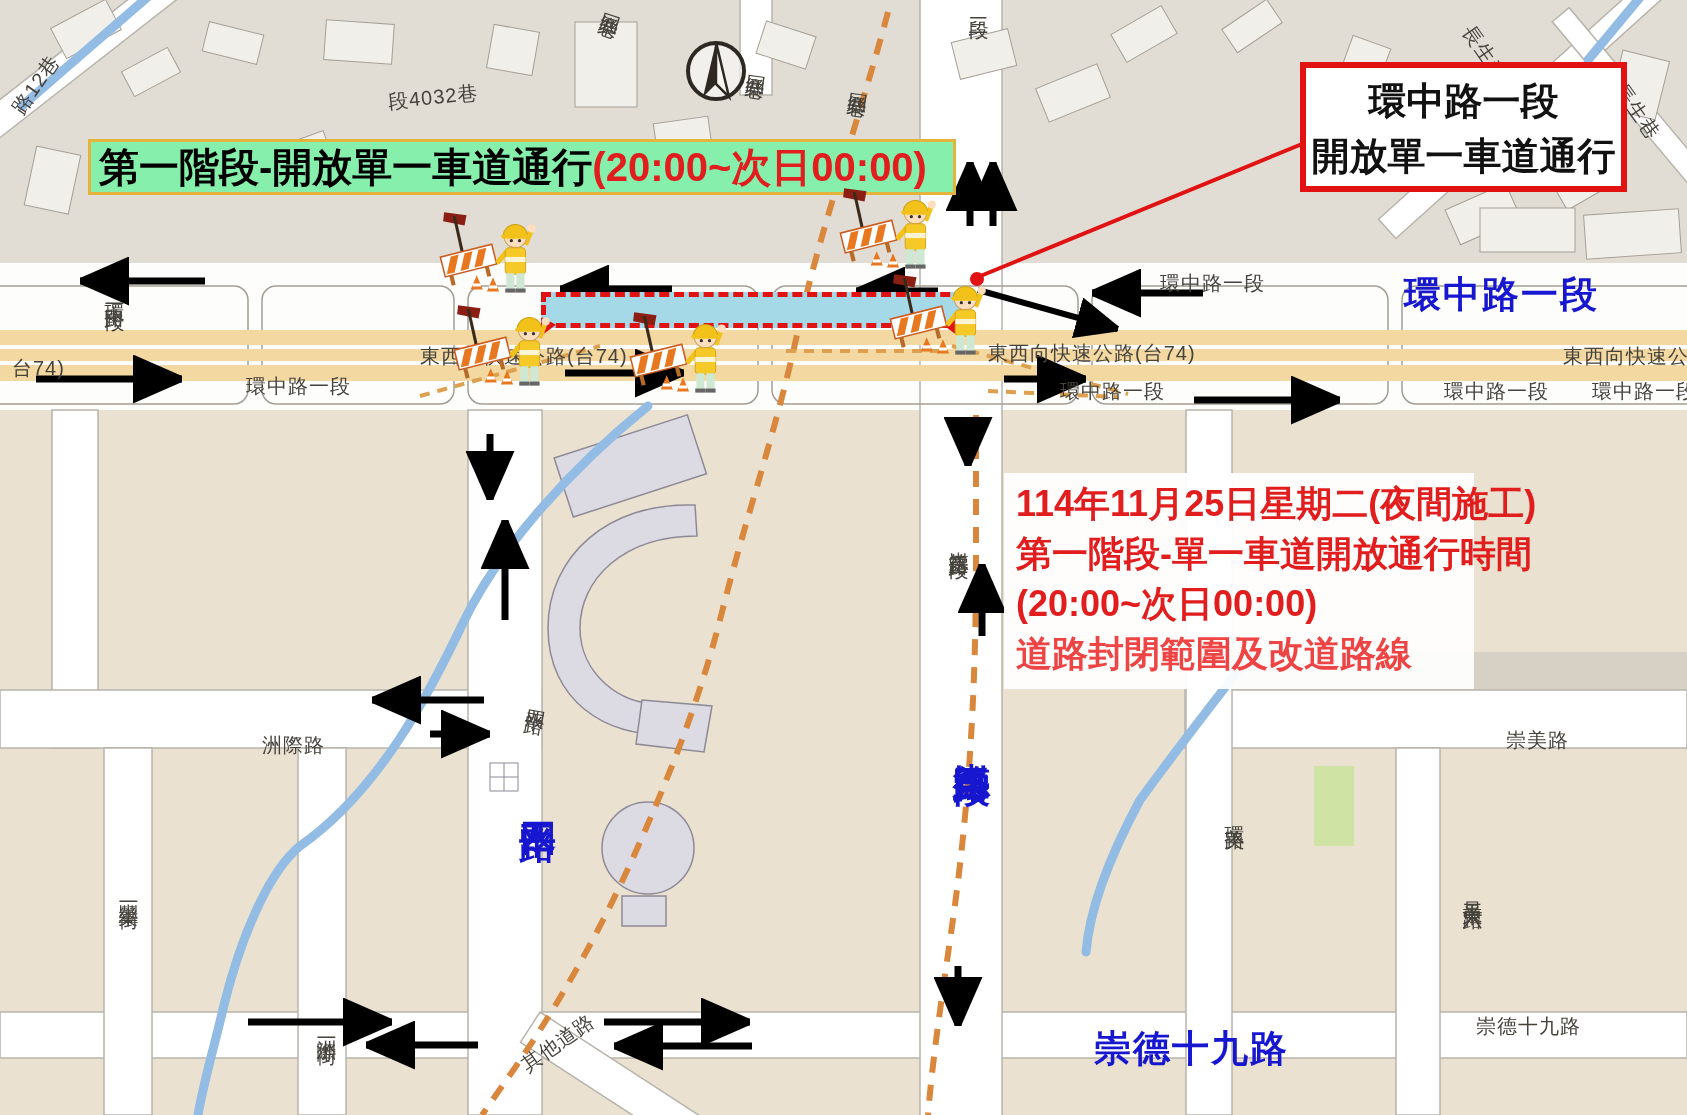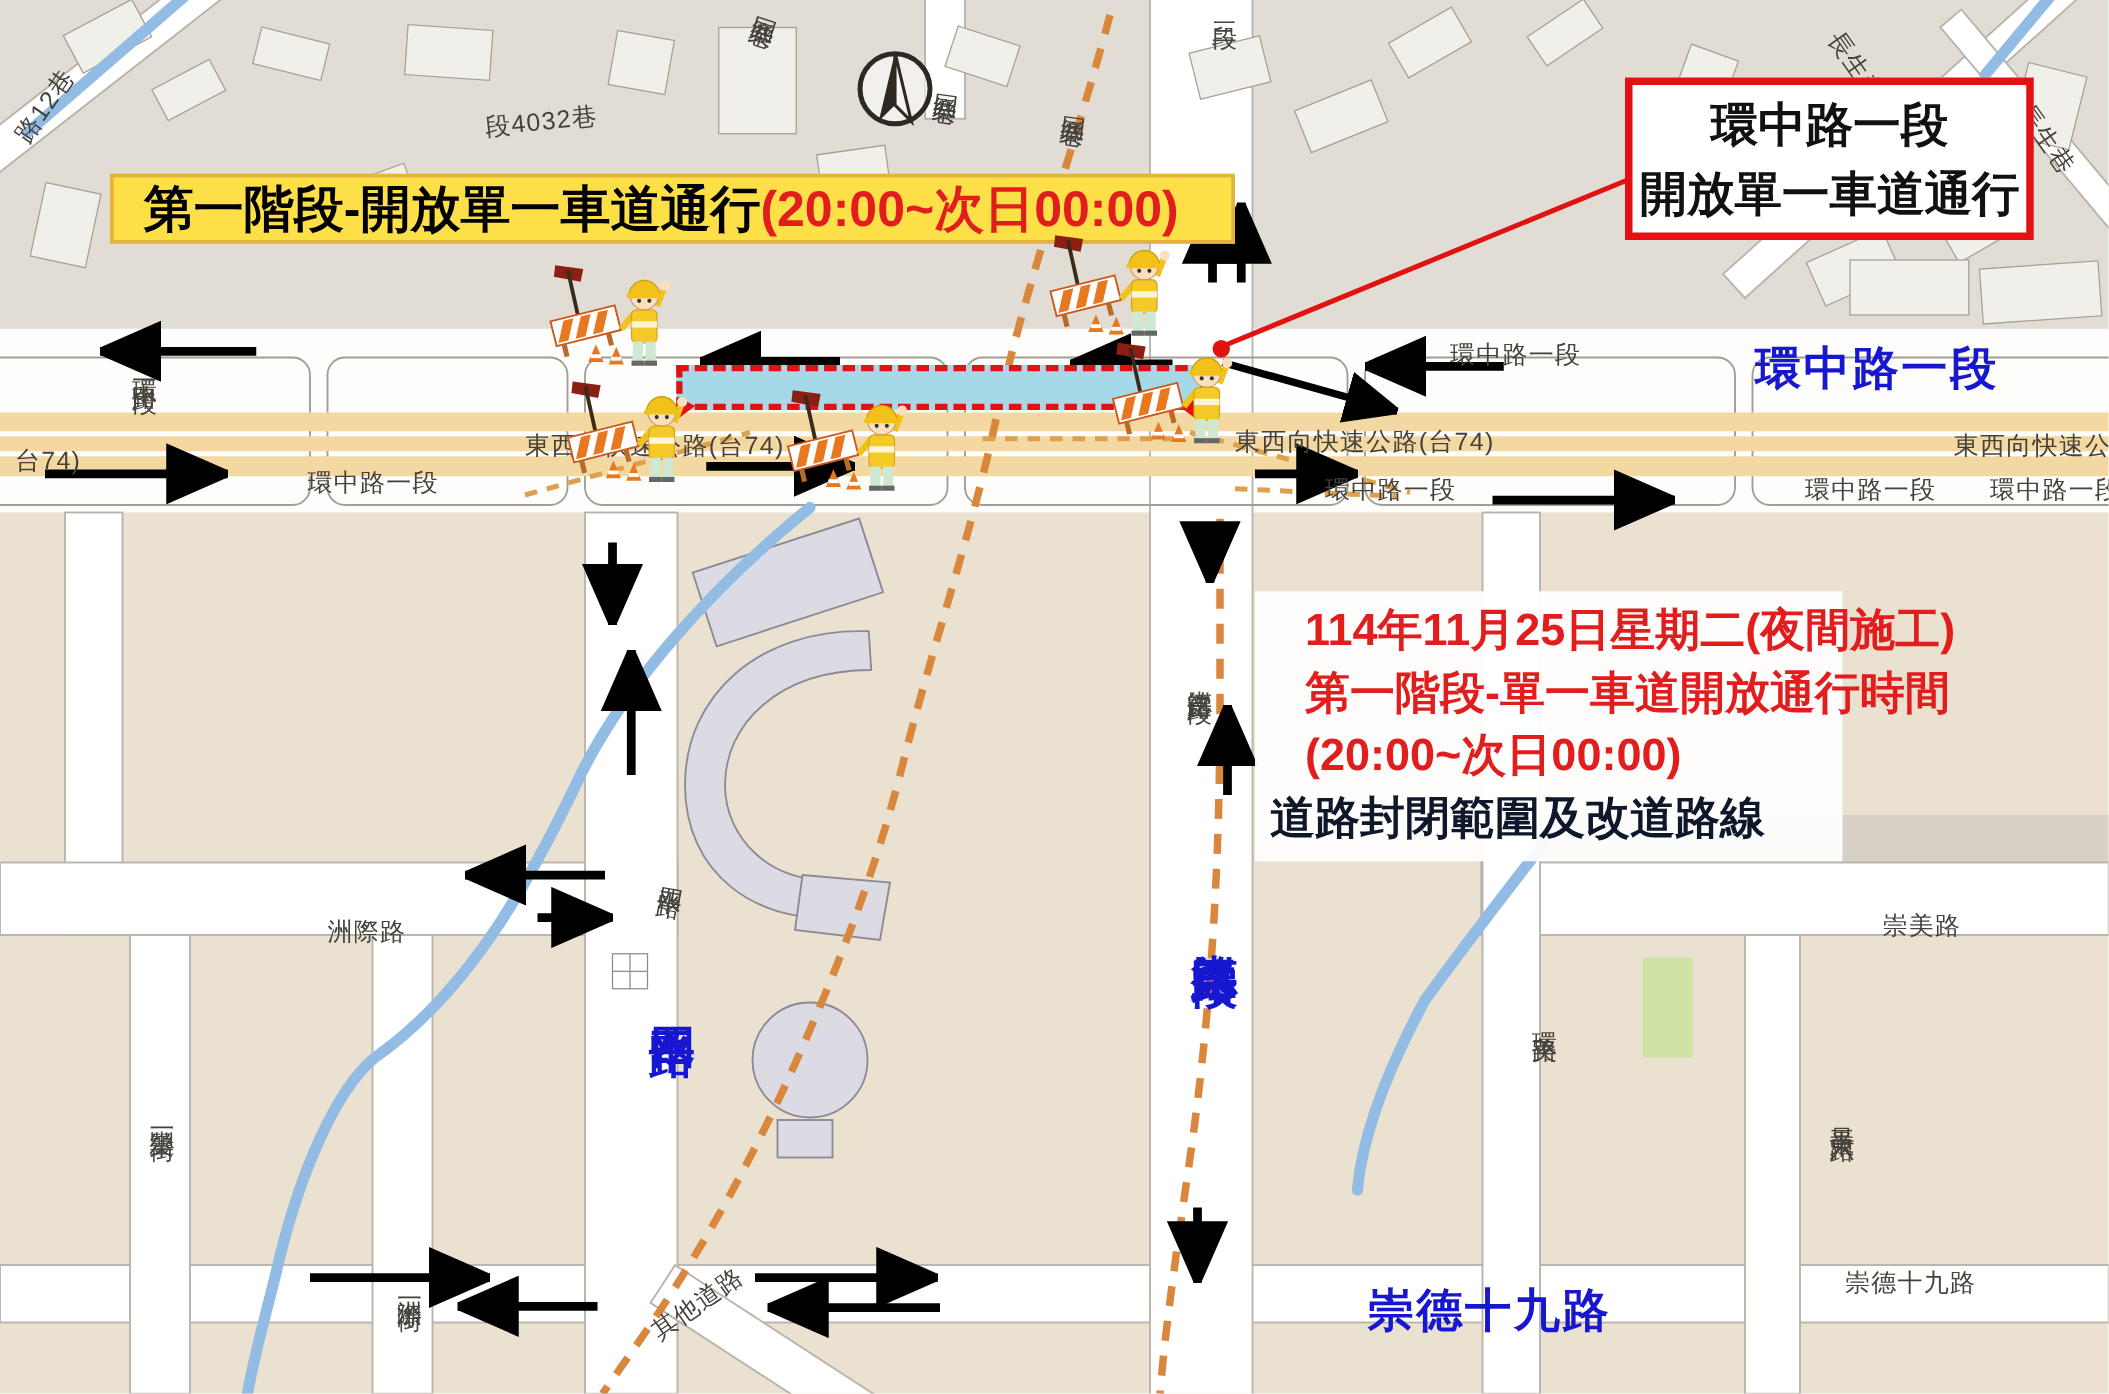--- a/index.html
+++ b/index.html
@@ -4,31 +4,31 @@
 <style>
   html,body{margin:0;padding:0;background:#fff;}
   #stage{position:relative;width:1687px;height:1115px;overflow:hidden;background:#fff;
          font-family:"Liberation Sans","DejaVu Sans",sans-serif;}
   #stage svg.base{position:absolute;left:0;top:0;}
   .abs{position:absolute;white-space:nowrap;}
   .lbl{color:#45423c;font-size:20px;letter-spacing:1px;}
   .lbl-v{writing-mode:vertical-rl;text-orientation:upright;letter-spacing:2px;}
   .blu{color:#1717d0;font-weight:700;font-size:37px;letter-spacing:2px;}
   .blu-v{writing-mode:vertical-rl;text-orientation:upright;}
-  .banner-phase{left:88px;top:139px;width:846px;height:50px;background:#fde047;
-    border:3px solid #e3b33c;display:flex;align-items:center;padding:0 24px;
+  .banner-phase{left:88px;top:139px;width:846px;height:50px;background:#86efac;
+    border:3px solid #e3b33c;display:flex;align-items:center;padding:0 8px;
     font-size:40px;font-weight:700;}
   .banner-phase .red{color:#e11d1d;}
   .callout{left:1300px;top:62px;width:315px;height:112px;background:#fff;
     border:6px solid #e21212;text-align:center;font-size:38px;font-weight:700;
     line-height:1.45;padding-top:6px;color:#111;}
   .info{left:1004px;top:473px;width:458px;height:210px;background:rgba(255,255,255,.93);
     padding:6px 0 0 12px;font-size:36px;font-weight:700;line-height:50px;}
-  .info .r{color:#e11d1d;white-space:nowrap;margin-left:28px;}
-  .info .k{color:#0f172a;white-space:nowrap;}
+  .info .r{color:#e11d1d;white-space:nowrap;}
+  .info .k{color:#ef4444;white-space:nowrap;}
   .closure{left:541px;top:292px;width:414px;height:26px;background:#a6d9e8;
     border:5px dashed #e01212;}
   .tri{width:0;height:0;border-left:8px solid transparent;border-right:8px solid transparent;
     border-top:17px solid #e01212;}
   svg.worker{position:absolute;}
 </style>
 </head>
 <body>
 
 <div id="stage">

